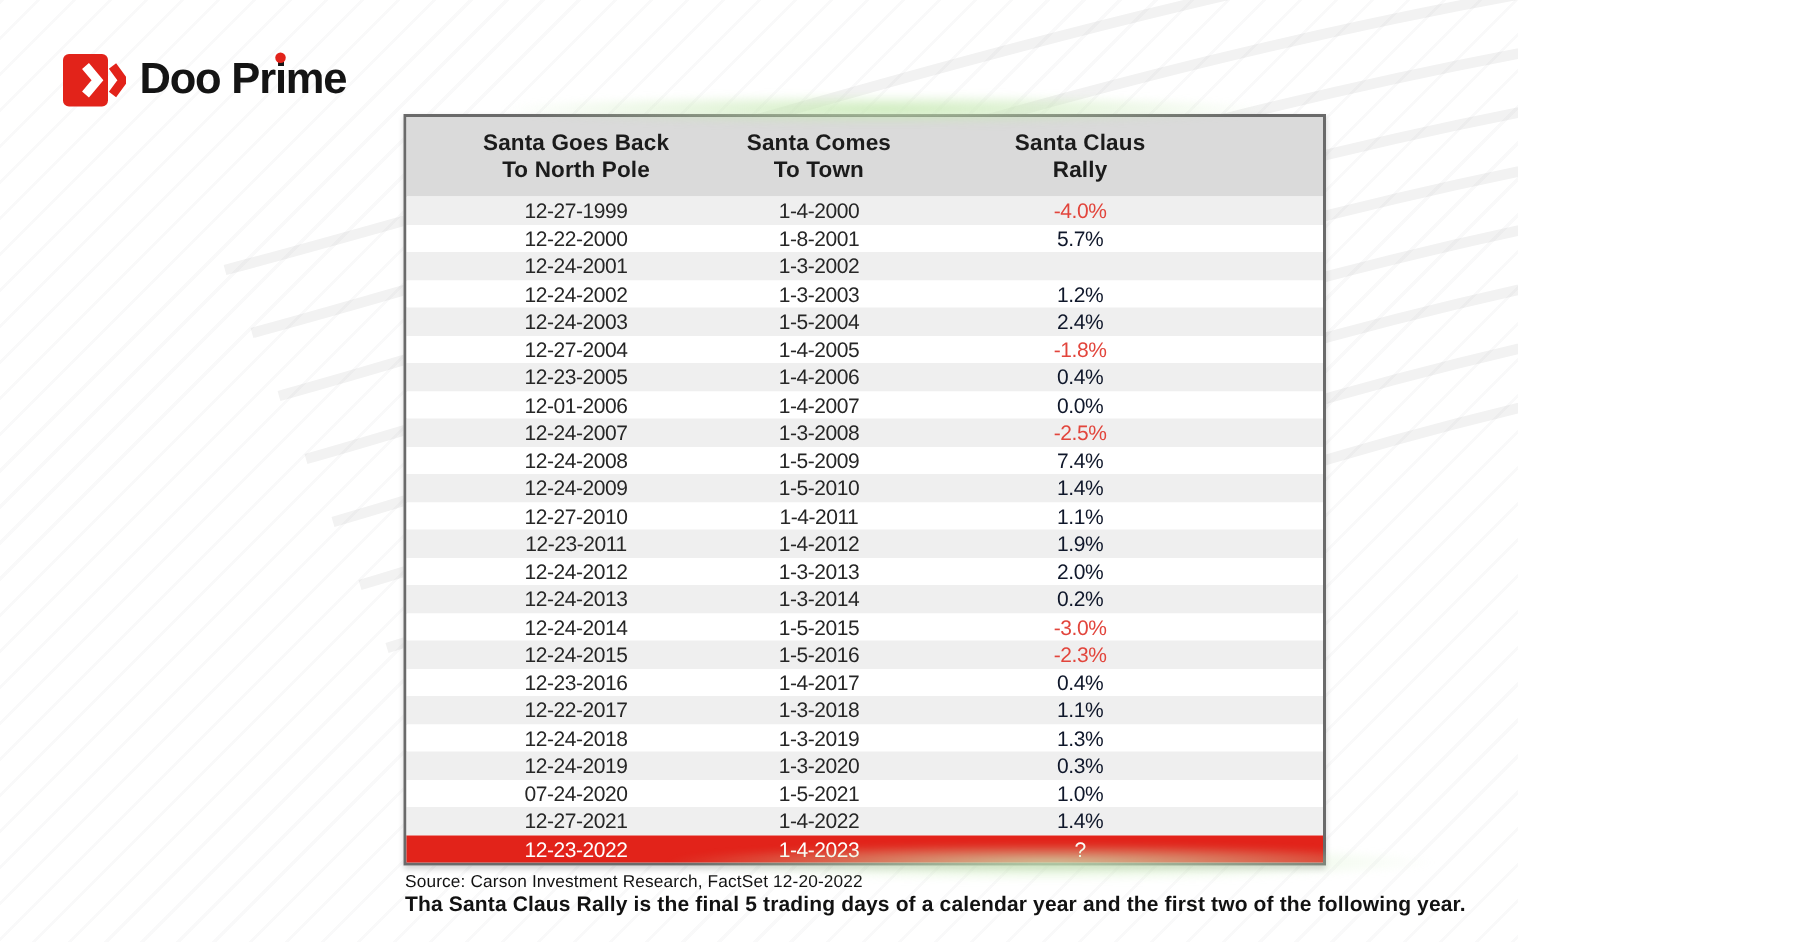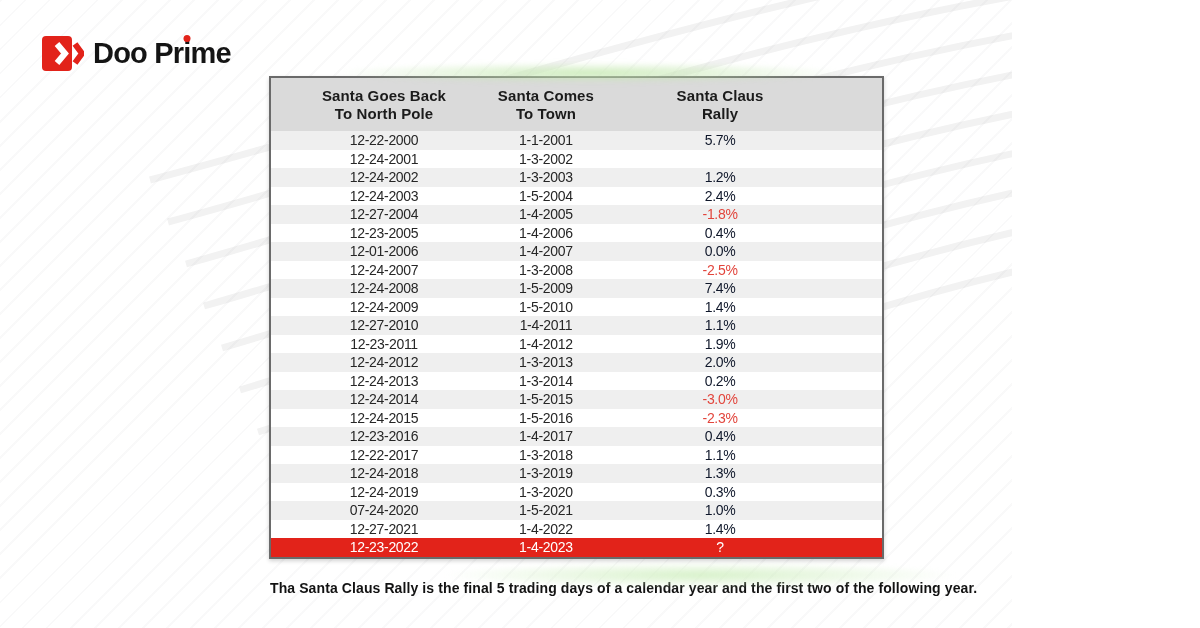--- a/index.html
+++ b/index.html
@@ -114,24 +114,30 @@
     <div class="thead">
       <div class="th">Santa Goes Back
 To North Pole</div>
       <div class="th">Santa Comes
 To Town</div>
       <div class="th">Santa Claus
 Rally</div>
       <div></div>
     </div>
     <div class="tbody">
+  <div class="tr">
+    <div class="td comes">12-27-1999</div>
+    <div class="td back">1-4-2000</div>
+    <div class="td rally down">-4.0%</div>
+    <div></div>
+  </div>
 
   <div class="tr">
     <div class="td comes">12-22-2000</div>
-    <div class="td back">1-1-2001</div>
+    <div class="td back">1-8-2001</div>
     <div class="td rally up">5.7%</div>
     <div></div>
   </div>
 
   <div class="tr">
     <div class="td comes">12-24-2001</div>
     <div class="td back">1-3-2002</div>
     <div></div>
   </div>
 
@@ -281,16 +287,17 @@
     <div class="td rally">?</div>
     <div></div>
   </div>
 </div>
   </div>
 
   <div class="glow-top"></div>
   <div class="glow-bottom"></div>
 
   <div class="footnote">
+    <div class="src">Source: Carson Investment Research, FactSet 12-20-2022</div>
     <div class="def">Tha Santa Claus Rally is the final 5 trading days of a calendar year and the first two of the following year.</div>
   </div>
 
 </div>
 
 </body></html>

